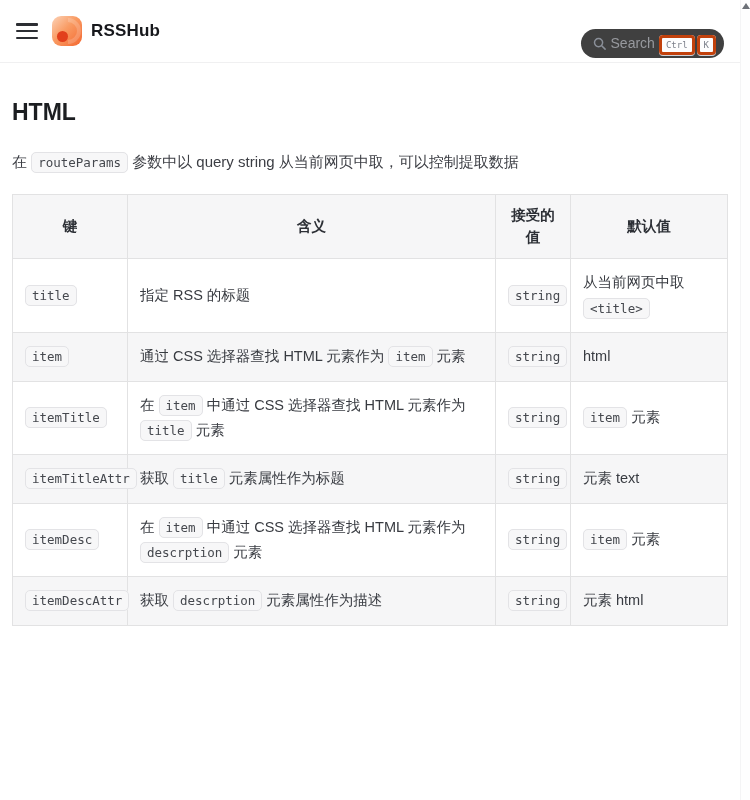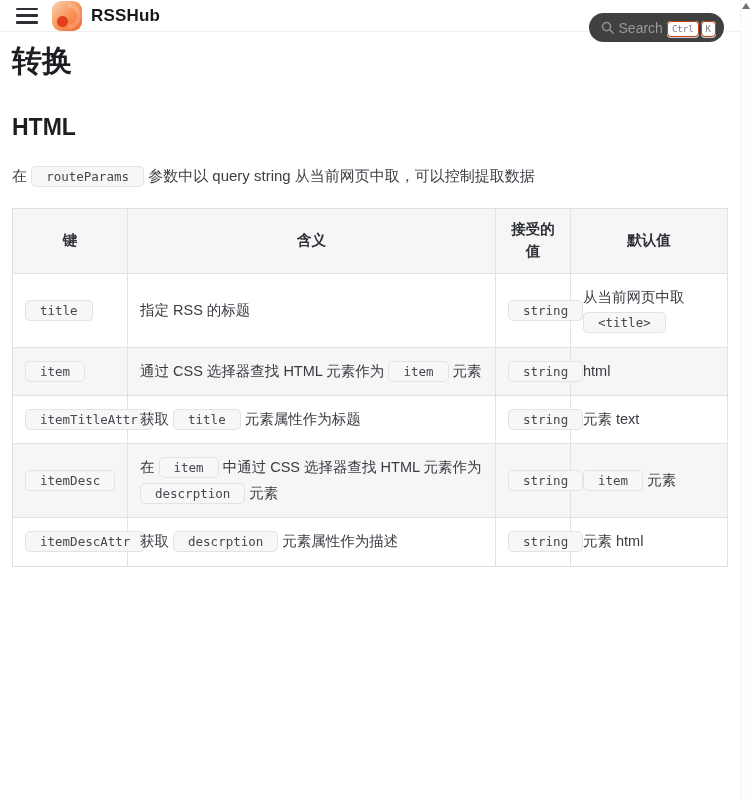--- a/index.html
+++ b/index.html
@@ -11,21 +11,21 @@
   }
   *{box-sizing:border-box;}
   html,body{margin:0;padding:0;}
   body{
     width:750px;height:800px;overflow:hidden;background:#fff;
     font-family:"Liberation Sans","DejaVu Sans",sans-serif;
     color:var(--text);position:relative;
   }
   
   .nav{
-    height:32px;display:flex;align-items:center;
+    height:63px;display:flex;align-items:center;
     padding:0 26px 0 16px;border-bottom:1px solid #f0f0f1;
   }
   .hamburger{width:22px;height:16px;display:flex;flex-direction:column;justify-content:space-between;
     background:none;border:none;padding:0;cursor:pointer;}
   .hamburger span{display:block;height:2.5px;background:#2c2e33;border-radius:1px;}
   .brand{display:flex;align-items:center;gap:9px;margin-left:14px;cursor:pointer;}
   .logo{
     width:30px;height:30px;border-radius:9px;position:relative;overflow:hidden;
     background:linear-gradient(135deg,#fcd3b8 0%,#f99b63 45%,#f4672f 100%);
   }
@@ -42,21 +42,21 @@
   .nav-spacer{flex:1;}
   
   .search{
     display:flex;align-items:center;gap:4px;height:29px;padding:0 8px 0 11px;
     background:#404040;border-radius:15px;border:none;cursor:pointer;min-width:132px;margin-top:24px;
   }
   .search svg{display:block;}
   .search .label{font-size:14px;color:#97999e;}
   .kbd{
     font-family:"DejaVu Sans Mono",monospace;font-size:9px;color:#7d818c;
-    background:#fdfdfe;border:1px solid #c2410c;border-radius:4px;
+    background:#fdfdfe;border:3px solid #c2410c;border-radius:4px;
     padding:2px 4px;line-height:1;box-shadow:0 1px 0 #cfd2da;
   }
   .kbd + .kbd{margin-left:2px;}
   
   .scrollbar{
     position:absolute;top:0;right:0;width:10px;height:800px;background:#fefefe;
     border-left:1px solid #f4f4f5;z-index:5;
   }
   .scroll-arrow{
     position:absolute;top:3px;left:1px;width:0;height:0;cursor:pointer;
@@ -65,21 +65,21 @@
   }
   
   .main{padding:2px 23px 30px 12px;}
   h1{font-size:30px;font-weight:700;color:var(--heading);margin:8px 0 0;line-height:1.25;}
   .subtitle{font-size:15px;margin:17px 0 0;color:var(--text);}
   h2{font-size:23px;font-weight:700;color:var(--heading);margin:33px 0 0;line-height:1.3;}
   .intro{font-size:15px;margin:22px 0 0;color:var(--text);line-height:1.6;}
   code.chip{
     font-family:"DejaVu Sans Mono","Liberation Mono",monospace;
     font-size:12.5px;color:#45484e;background:#f7f7f8;
-    border:1px solid #e3e3e6;border-radius:5px;padding:2px 14px;
+    border:1px solid #e3e3e6;border-radius:5px;padding:2px 6px;
     white-space:nowrap;
   }
   
   table{
     border-collapse:collapse;table-layout:fixed;width:715px;margin-top:20px;
     font-size:14.5px;color:#383b41;
   }
   th,td{border:1px solid var(--divider);vertical-align:middle;}
   th{
     background:var(--soft);font-weight:700;text-align:center;
@@ -116,21 +116,20 @@
       <span class="kbd">Ctrl</span><span class="kbd">K</span>
     </span>
   </button>
 </header>
 
 <div class="scrollbar">
   <div class="scroll-arrow"></div>
 </div>
 
 <main class="main">
-  <h1>转换</h1>
 
   <h2>HTML</h2>
   <p class="intro"><span>在 </span><code class="chip">routeParams</code><span> 参数中以 query string 从当前网页中取，可以控制提取数据</span></p>
 
   <table>
     <colgroup>
       <col style="width:115px">
         <col style="width:368px">
         <col style="width:75px">
         <col style="width:157px">
@@ -150,20 +149,26 @@
           <td class="val"><code class="chip">string</code></td>
           <td>从当前网页中取 <code class="chip">&lt;title&gt;</code></td>
         </tr>
         <tr>
           <td><code class="chip">item</code></td>
           <td>通过 CSS 选择器查找 HTML 元素作为 <code class="chip">item</code> 元素</td>
           <td class="val"><code class="chip">string</code></td>
           <td>html</td>
         </tr>
         <tr>
+          <td><code class="chip">itemTitle</code></td>
+          <td>在 <code class="chip">item</code> 中通过 CSS 选择器查找 HTML 元素作为 <code class="chip">title</code> 元素</td>
+          <td class="val"><code class="chip">string</code></td>
+          <td><code class="chip">item</code> 元素</td>
+        </tr>
+        <tr>
           <td><code class="chip">itemTitleAttr</code></td>
           <td>获取 <code class="chip">title</code> 元素属性作为标题</td>
           <td class="val"><code class="chip">string</code></td>
           <td>元素 text</td>
         </tr>
         <tr>
           <td><code class="chip">itemDesc</code></td>
           <td>在 <code class="chip">item</code> 中通过 CSS 选择器查找 HTML 元素作为 <code class="chip">descrption</code> 元素</td>
           <td class="val"><code class="chip">string</code></td>
           <td><code class="chip">item</code> 元素</td>

